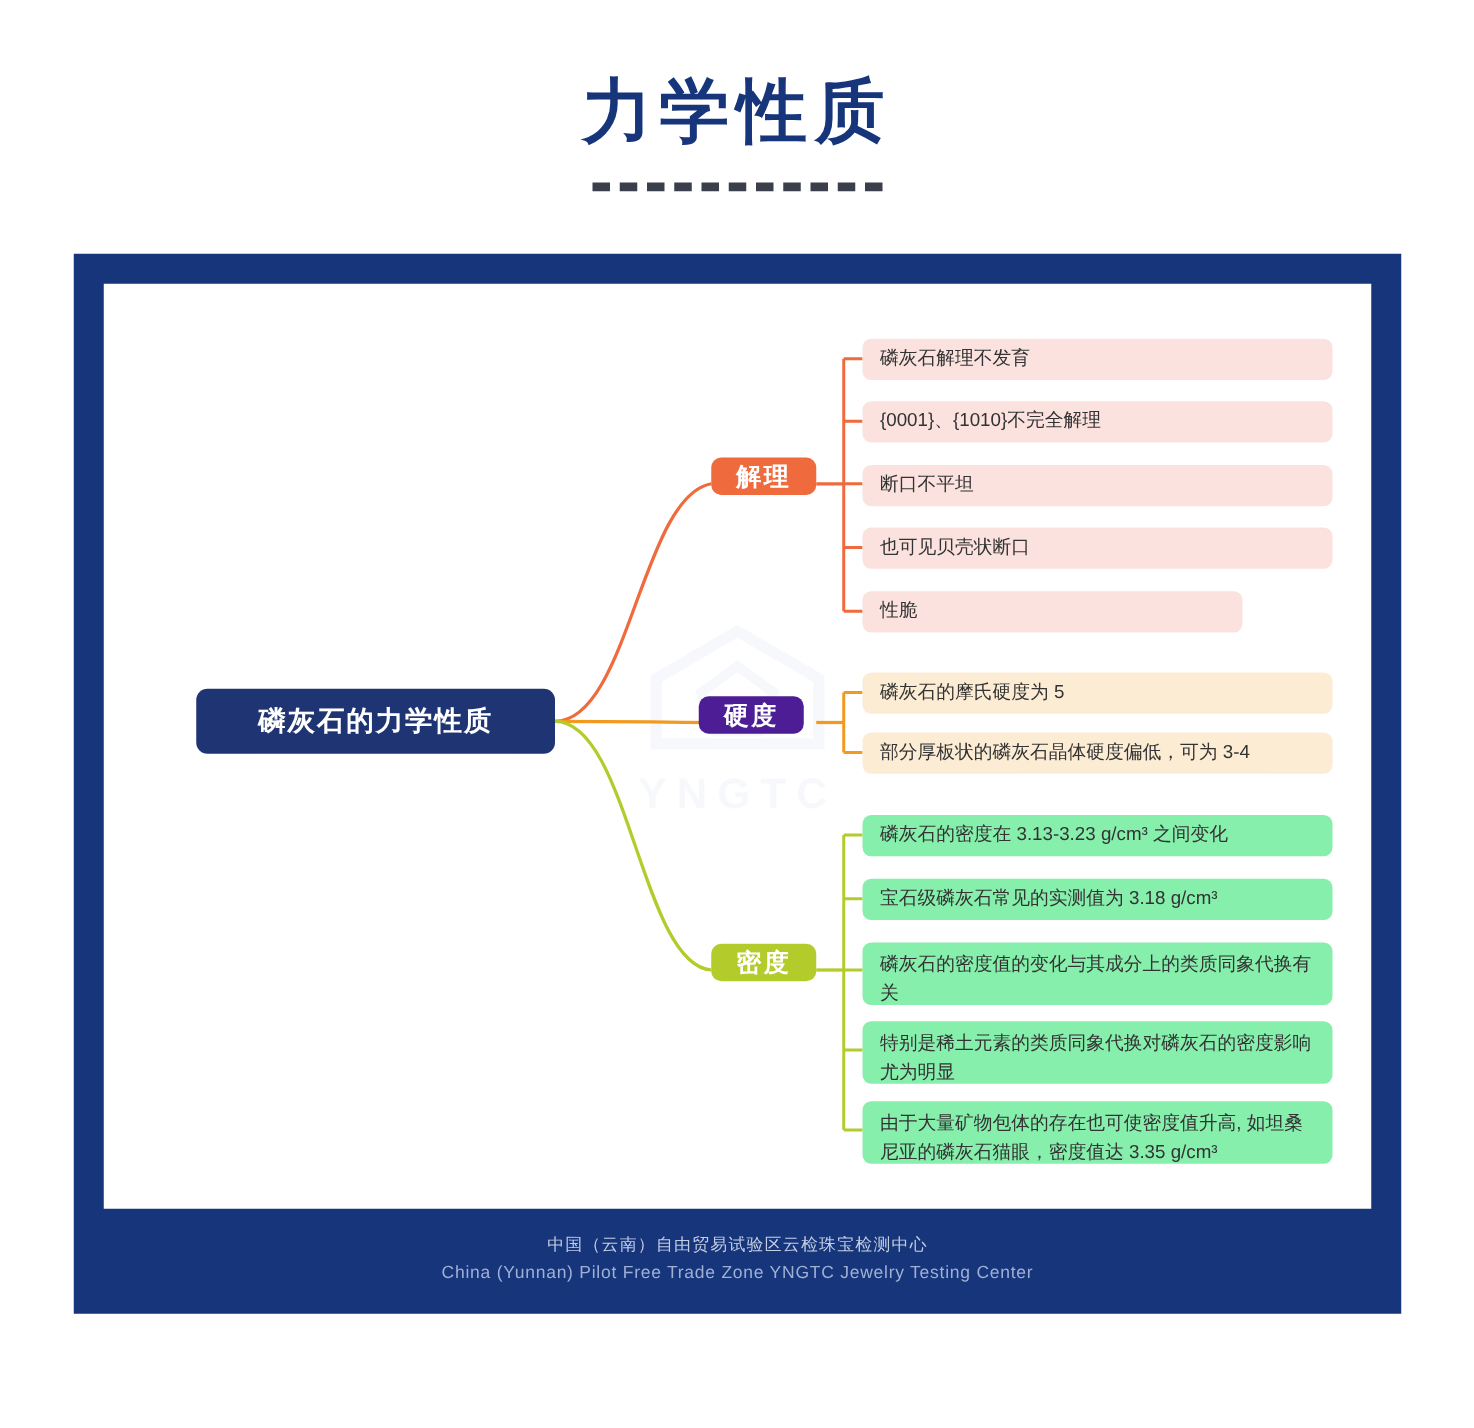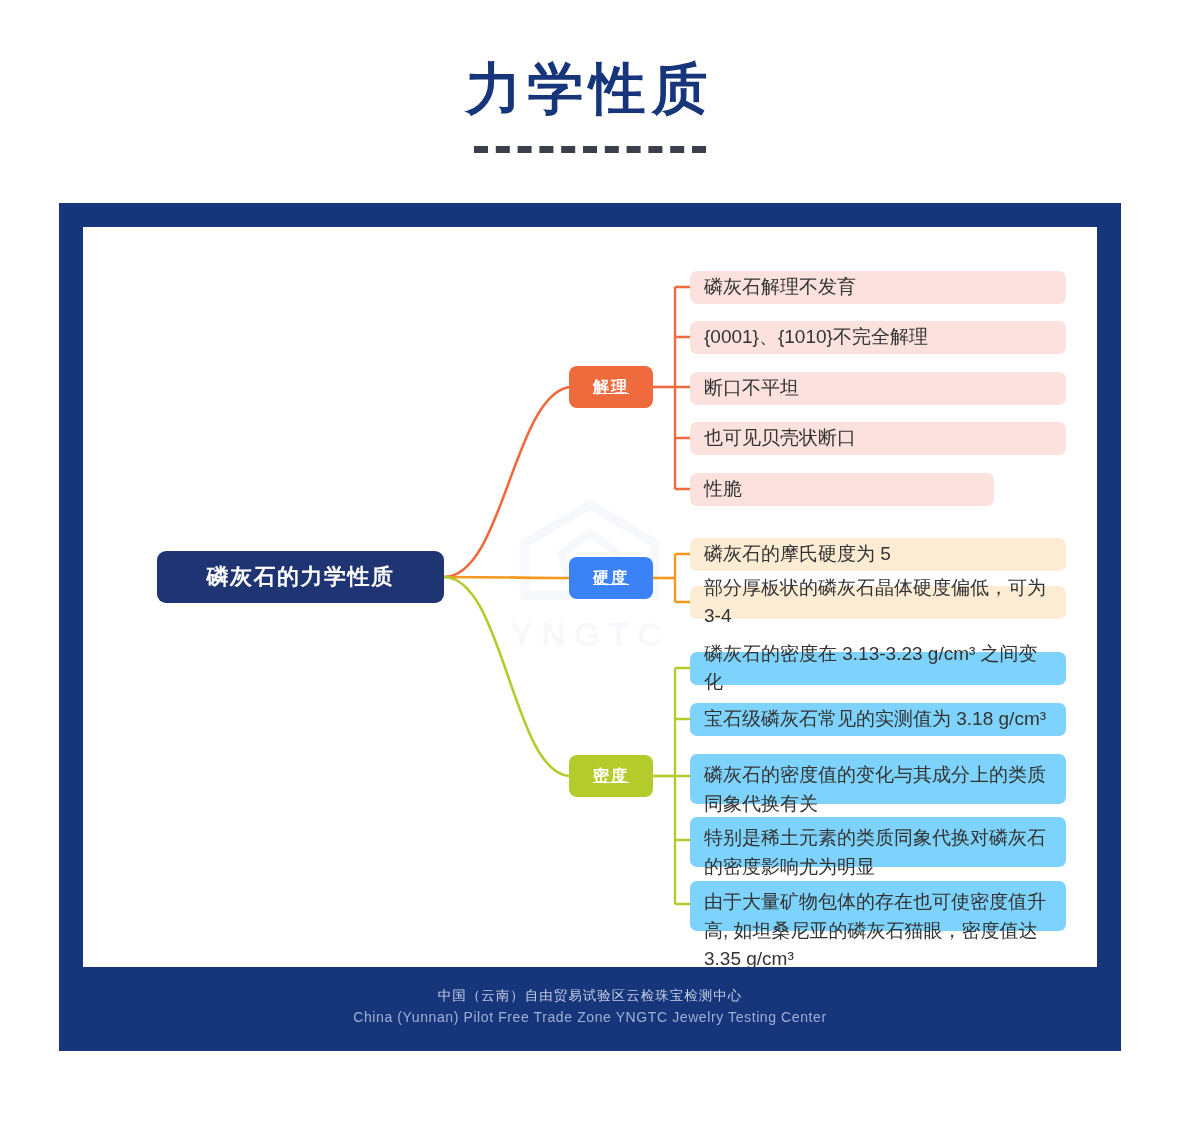--- a/index.html
+++ b/index.html
@@ -130,51 +130,50 @@
     font-weight: bold;
     letter-spacing: 1.5px;
     display: flex;
     align-items: center;
     justify-content: center;
   }
 
   .branch-label {
     position: absolute;
     width: 84px;
-    height: 42px;
+    height: 30px;
     border-radius: 8px;
     color: #ffffff;
-    font-size: 16px;
+    font-size: 20px;
     font-weight: bold;
     letter-spacing: 2px;
     display: flex;
     align-items: center;
     justify-content: center;
-    text-decoration: underline;
   }
   .branch-cleav { left: 486px; top: 139px; background: #ef6a3c; }
-  .branch-hard  { left: 486px; top: 330px; background: #3b82f6; }
+  .branch-hard  { left: 476px; top: 330px; background: #4c1d95; }
   .branch-dens  { left: 486px; top: 528px; background: #b4cb2c; }
 
   .leaf {
     position: absolute;
     left: 607px;
     box-sizing: border-box;
     border-radius: 7px;
     padding: 7px 12px 8px 14px;
-    font-size: 19px;
+    font-size: 15px;
     line-height: 1.5;
     color: #333333;
     display: flex;
     align-items: center;
   }
   .leaf.two-line { align-items: flex-start; }
   .leaf-pink   { background: #fbe2de; }
   .leaf-orange { background: #fcecd4; }
-  .leaf-green  { background: #7dd3fc; }
+  .leaf-green  { background: #86efac; }
 </style>
 </head>
 <body>
 
 <div class="title-wrap">
   <h1 class="page-title">力学性质</h1>
   <div class="title-rule"></div>
 </div>
 
 <div class="frame">

